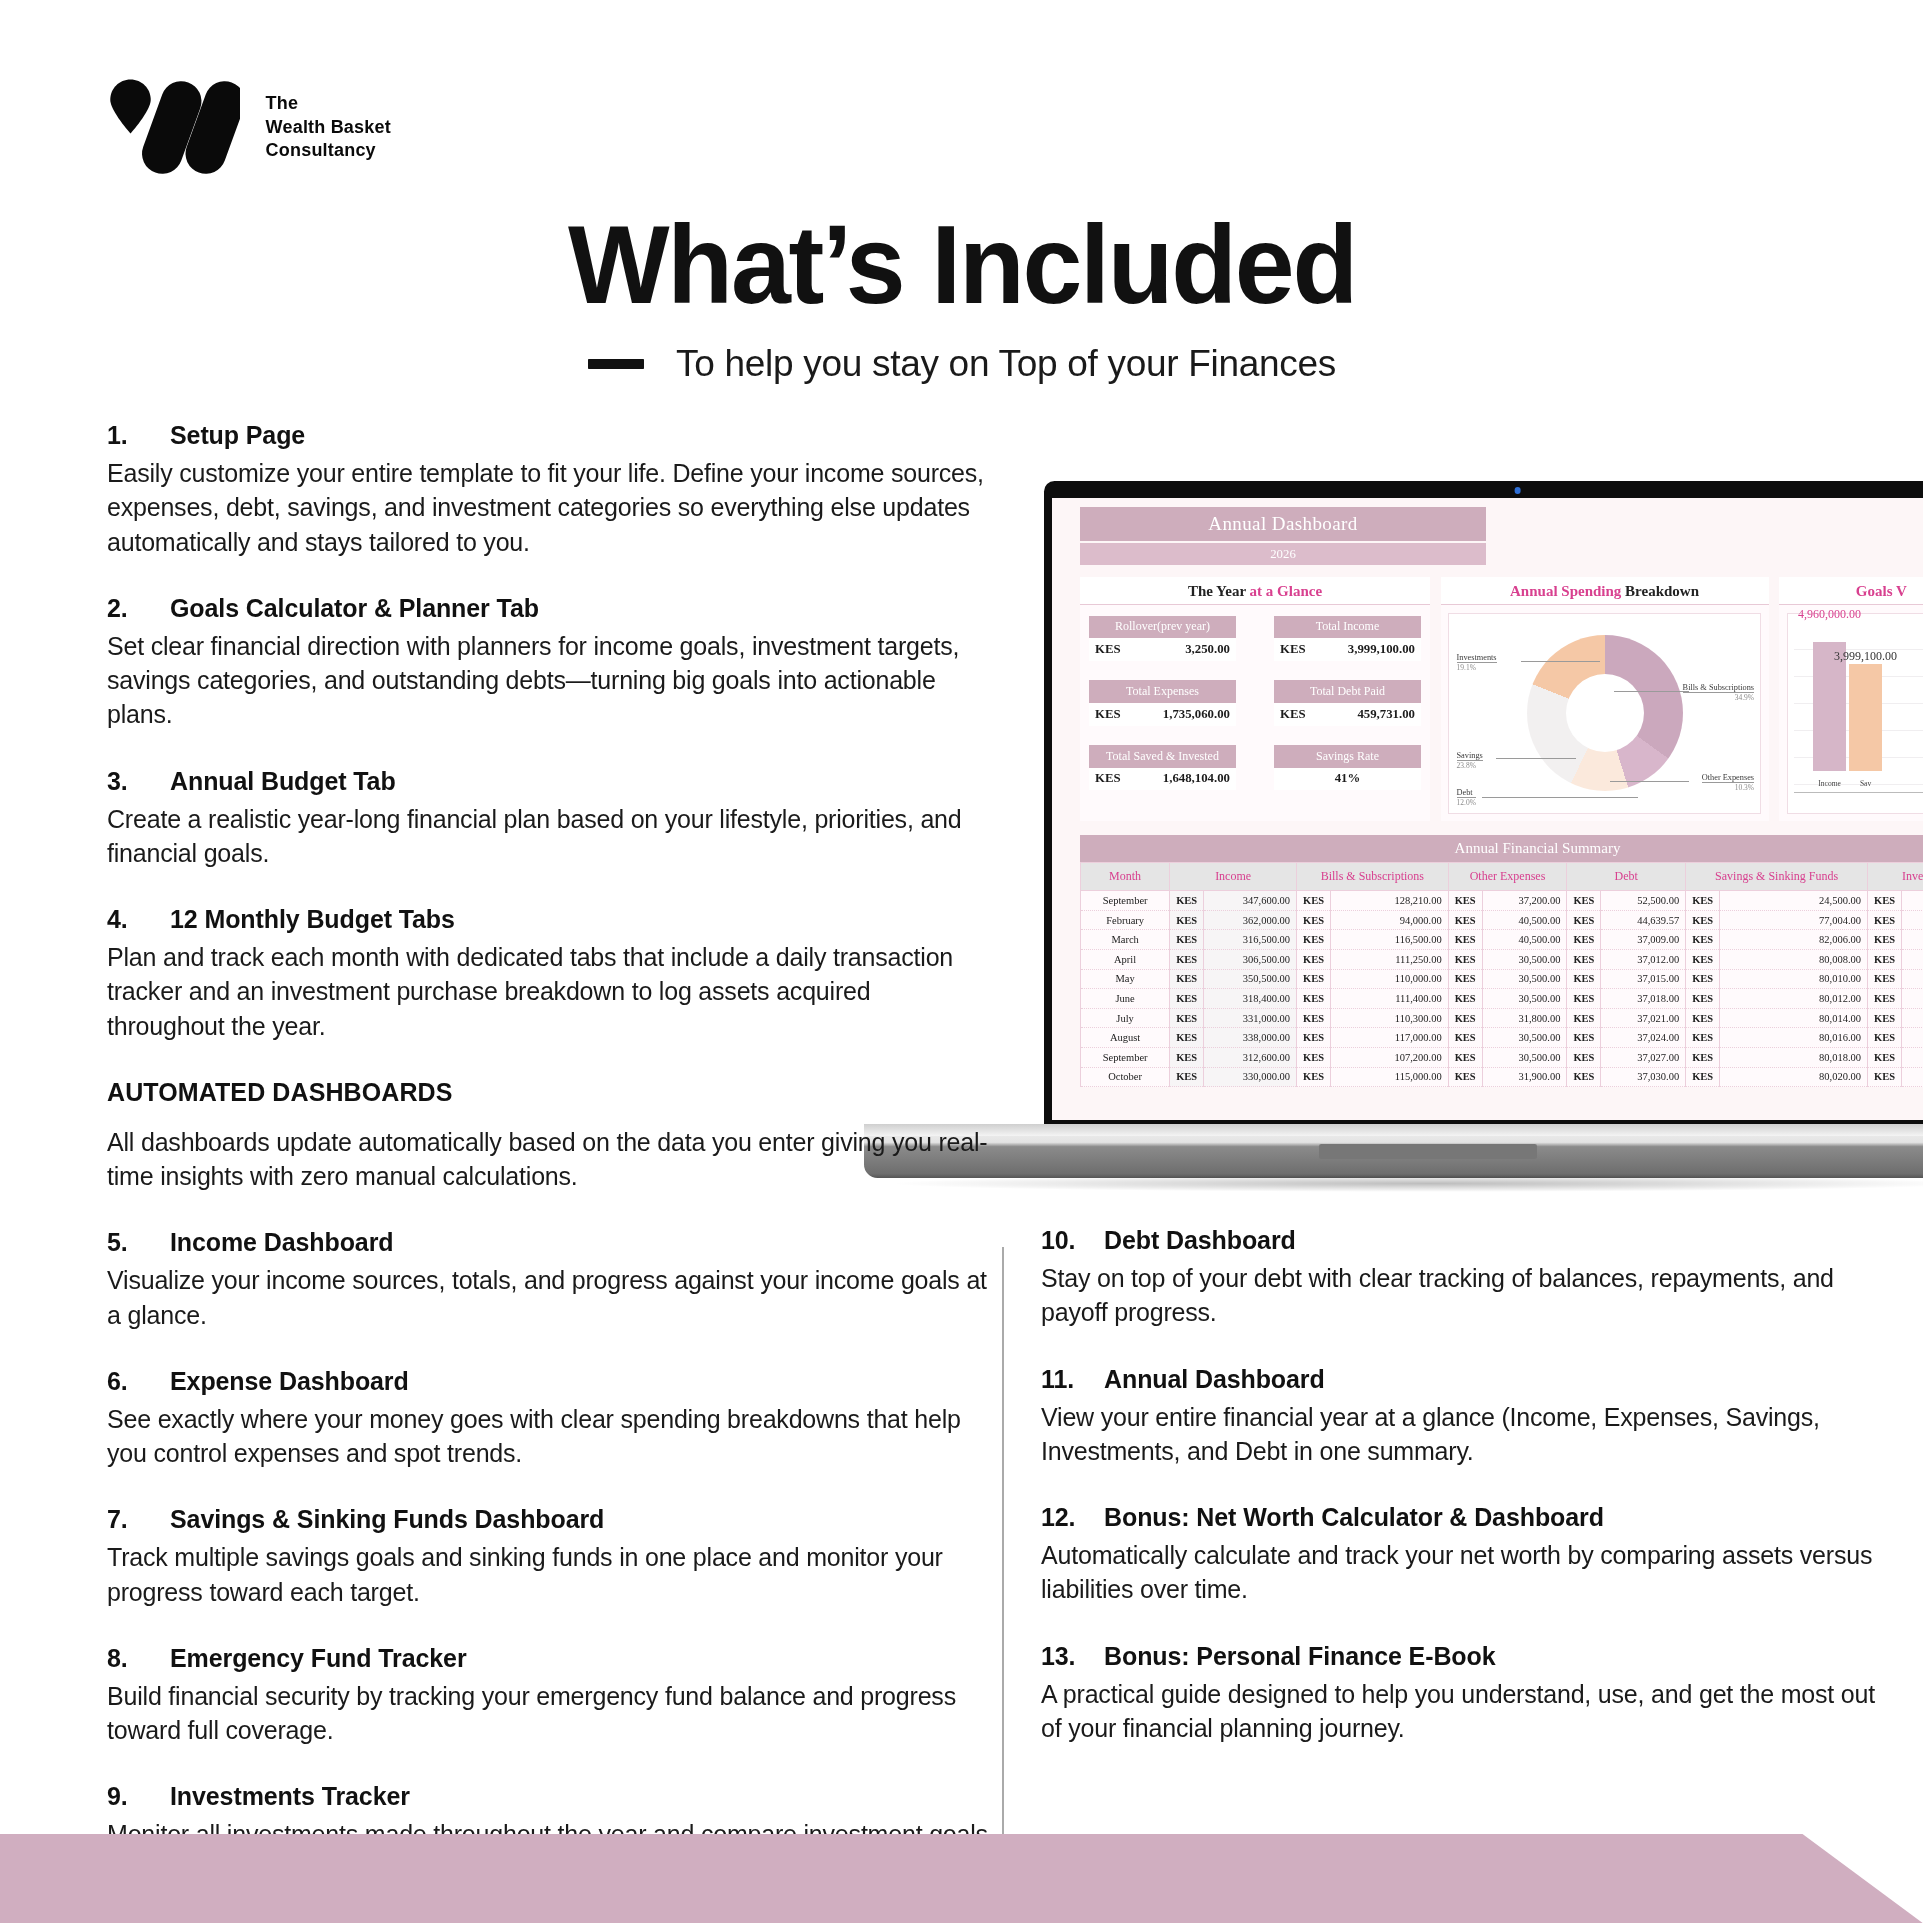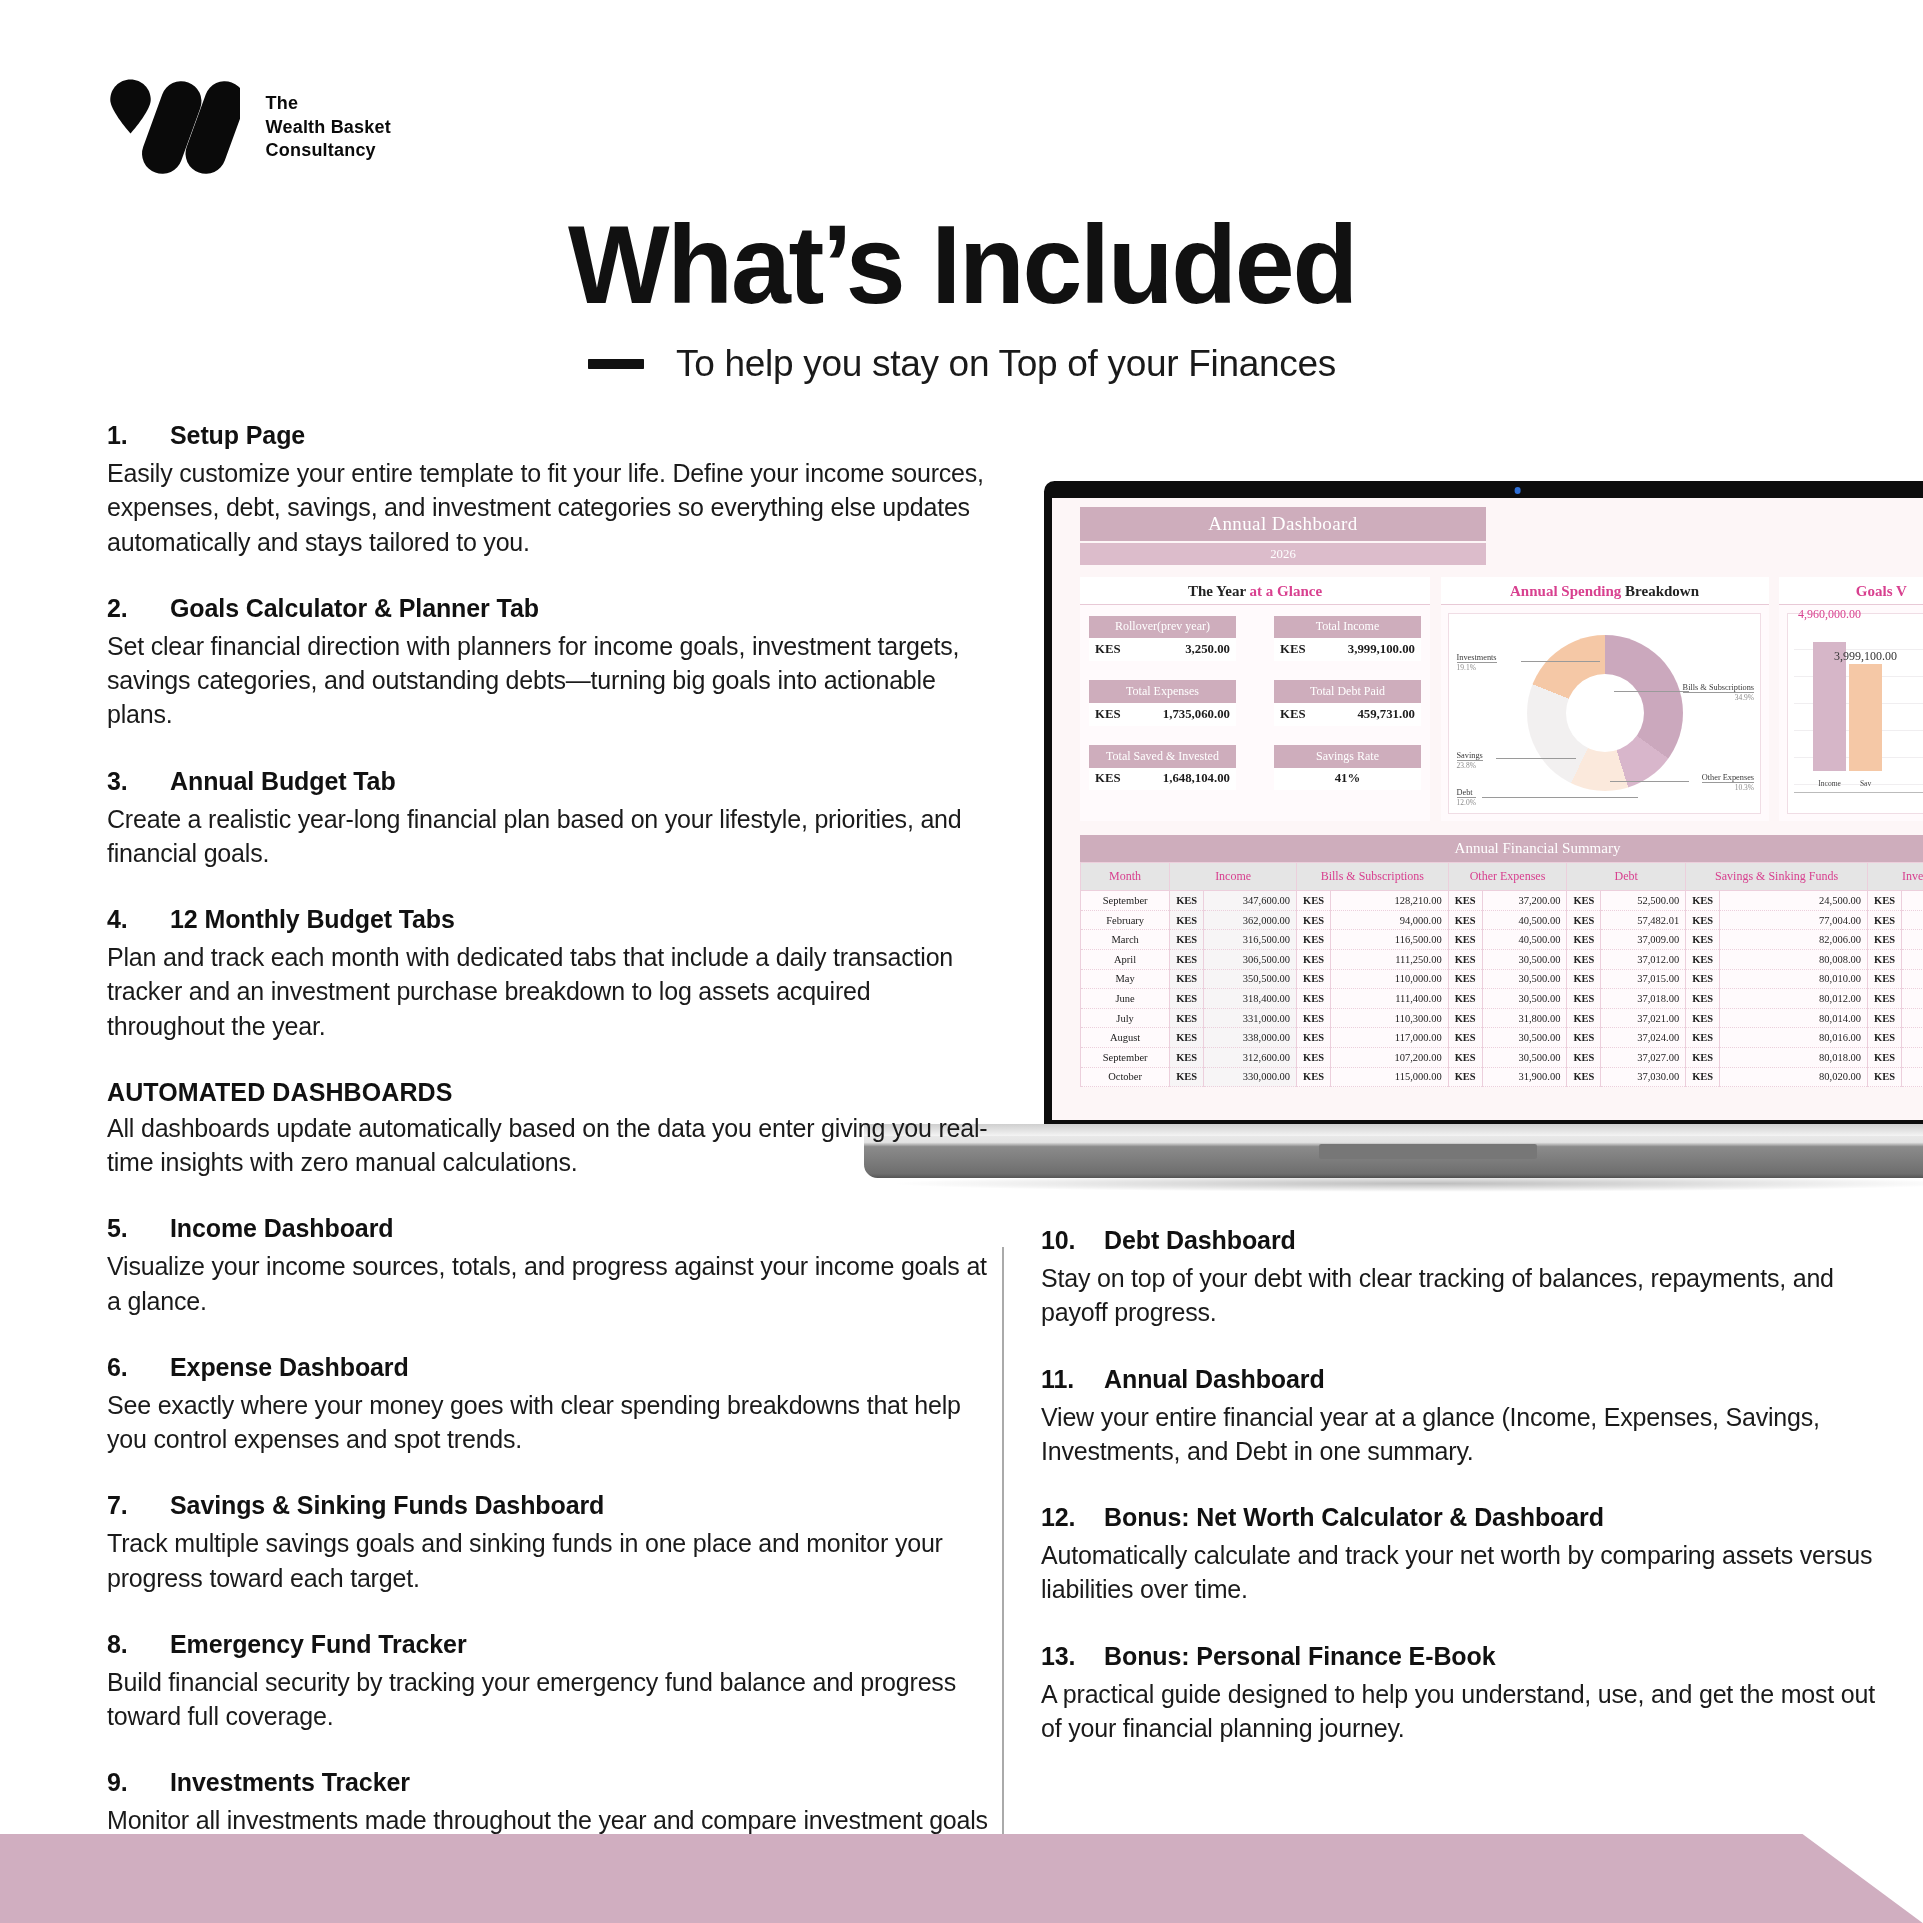--- a/index.html
+++ b/index.html
@@ -37,21 +37,21 @@
 
   .item { margin-bottom: 0px; }
   .item-head {
     display: flex; font-size: 25px; font-weight: 700; color: #111; letter-spacing: -0.1px;
     margin-bottom: 6px;
   }
   .item-num { width: 63px; flex: 0 0 63px; }
   .item-title { flex: 1; }
   .item-body { font-size: 25px; line-height: 1.37; color: #1a1a1a; letter-spacing: -0.2px; }
   .gap { height: 35px; }
-  .section-head { font-size: 25px; font-weight: 700; color: #111; margin-bottom: 4px; letter-spacing: 0.1px; }
+  .section-head { font-size: 25px; font-weight: 700; color: #111; margin-bottom: 18px; letter-spacing: 0.1px; }
 
   
   .laptop { position: absolute; left: 864px; top: 481px; width: 1127px; height: 759px; }
   .lid {
     position: absolute; left: 180px; top: 0px; width: 947px; height: 646px;
     background: #0d0d0d; border-radius: 10.5px 10.5px 0 0;
     padding: 16.5px 7.5px 7.5px 7.5px;
   }
   .cam { position: absolute; left: 50%; top: 6px; width: 6.8px; height: 6.8px; border-radius: 50%; background: #2f6fd6; transform: translateX(-50%); }
   .screen { width: 100%; height: 100%; background: #fdf6f7; overflow: hidden; position: relative; }
@@ -334,21 +334,21 @@
                   </tr>
                   <tr>
                     <td class="mon">February</td>
                     <td class="cur">KES</td>
                     <td>362,000.00</td>
                     <td class="cur">KES</td>
                     <td>94,000.00</td>
                     <td class="cur">KES</td>
                     <td>40,500.00</td>
                     <td class="cur">KES</td>
-                    <td>57,482.01</td>
+                    <td>44,639.57</td>
                     <td class="cur">KES</td>
                     <td>77,004.00</td>
                     <td class="cur">KES</td>
                     <td>70,000.00</td>
                   </tr>
                   <tr>
                     <td class="mon">March</td>
                     <td class="cur">KES</td>
                     <td>316,500.00</td>
                     <td class="cur">KES</td>

